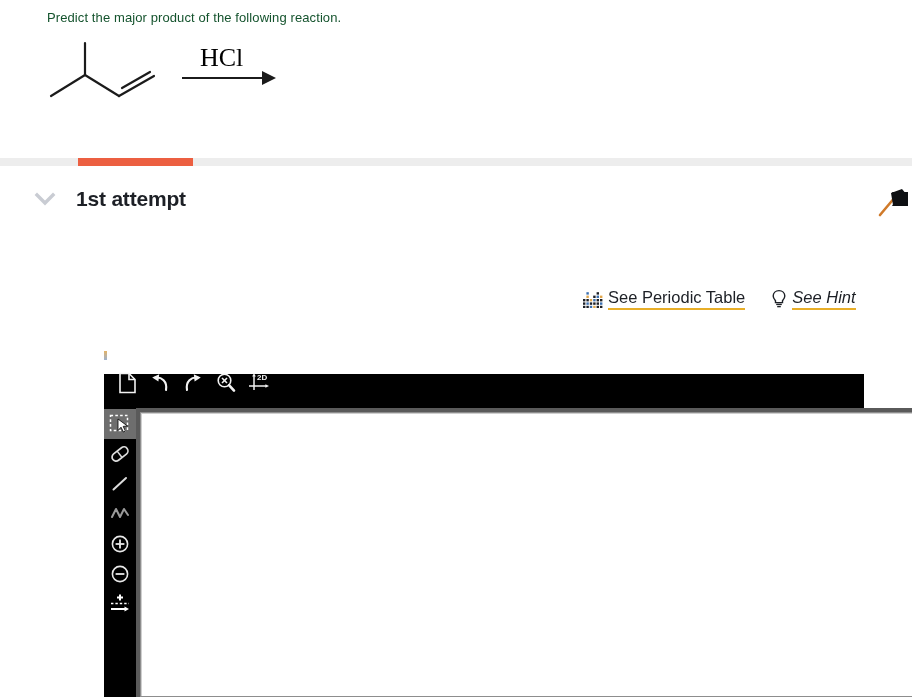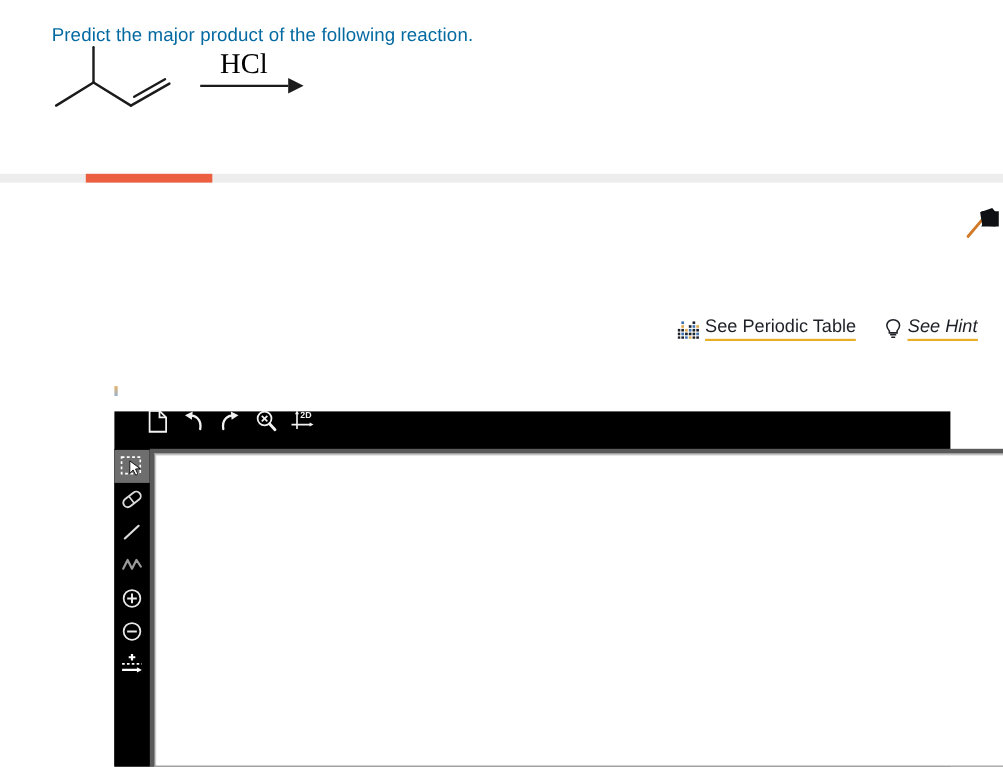--- a/index.html
+++ b/index.html
@@ -8,23 +8,23 @@
     height: 697px;
     background: #ffffff;
     font-family: "Liberation Sans", sans-serif;
     overflow: hidden;
   }
   #root { position: relative; width: 912px; height: 697px; }
 
   
   .question-text {
     position: absolute;
-    left: 47px; top: 22px;
-    font-size: 17px;
-    color: #0369a1;
+    left: 47px; top: 10px;
+    font-size: 13px;
+    color: #14532d;
     letter-spacing: 0.1px;
   }
   .reaction-area { position: absolute; left: 40px; top: 35px; width: 300px; height: 80px; }
   .reagent-label {
     position: absolute;
     left: 160px; top: 8px;
     font-family: "Liberation Serif", serif;
     font-size: 26px;
     color: #000;
   }
@@ -69,21 +69,21 @@
   .flag-btn {
     position: absolute;
     left: 876px; top: 186px;
     width: 34px; height: 34px;
     cursor: pointer;
   }
 
   
   .helper-links {
     position: absolute;
-    left: 616px; top: 286px;
+    left: 583px; top: 286px;
     height: 26px;
     display: flex; align-items: center; text-align: right;
   }
   .helper-link {
     display: flex; align-items: center;
     cursor: pointer;
     margin-right: 22px;
   }
   .helper-link:last-child { margin-right: 0; font-style: italic; }
   .helper-link .label {
@@ -111,21 +111,21 @@
     position: absolute;
     left: 104px; top: 374px;
     width: 760px; height: 323px;
     background: #000000;
   }
   .editor-toolbar {
     position: absolute;
     left: 0; top: 0;
     width: 760px; height: 18px;
     display: flex; align-items: center;
-    padding-left: 24px;
+    padding-left: 8px;
   }
   .tb-btn {
     width: 30px; height: 28px;
     display: flex; align-items: center; justify-content: center;
     margin-right: 3px;
     cursor: pointer;
   }
   .side-toolbar {
     position: absolute;
     left: 0; top: 34px;
@@ -181,20 +181,28 @@
         <line x1="142" y1="43" x2="222" y2="43" stroke="#1b1b1b" stroke-width="2"></line>
         <polygon points="222,36 236,43 222,50" fill="#1b1b1b"></polygon>
       </g>
     </svg>
     <div class="reagent-label">HCl</div>
   </div>
 
   <div class="progress-track"></div>
   <div class="progress-fill"></div>
 
+  <div class="attempt-row">
+    <div class="chevron">
+      <svg width="22" height="14" viewBox="0 0 22 14">
+        <polyline points="3,3 11,11 19,3" fill="none" stroke="#c9ccd3" stroke-width="3.4" stroke-linecap="square"></polyline>
+      </svg>
+    </div>
+    <div class="attempt-title">1st attempt</div>
+  </div>
 
   <div class="flag-btn">
     <svg width="34" height="34" viewBox="0 0 34 34">
       <line x1="4" y1="29" x2="20" y2="10" stroke="#d07a2a" stroke-width="2.6" stroke-linecap="round"></line>
       <path d="M16 6 L32 6 L32 20 L16 20 L20 13 Z" fill="#0e1013"></path>
       <path d="M15 7 L26 3 L31 9 L29 20 L17 19 Z" fill="#0e1013"></path>
     </svg>
   </div>
 
   <div class="helper-links">

